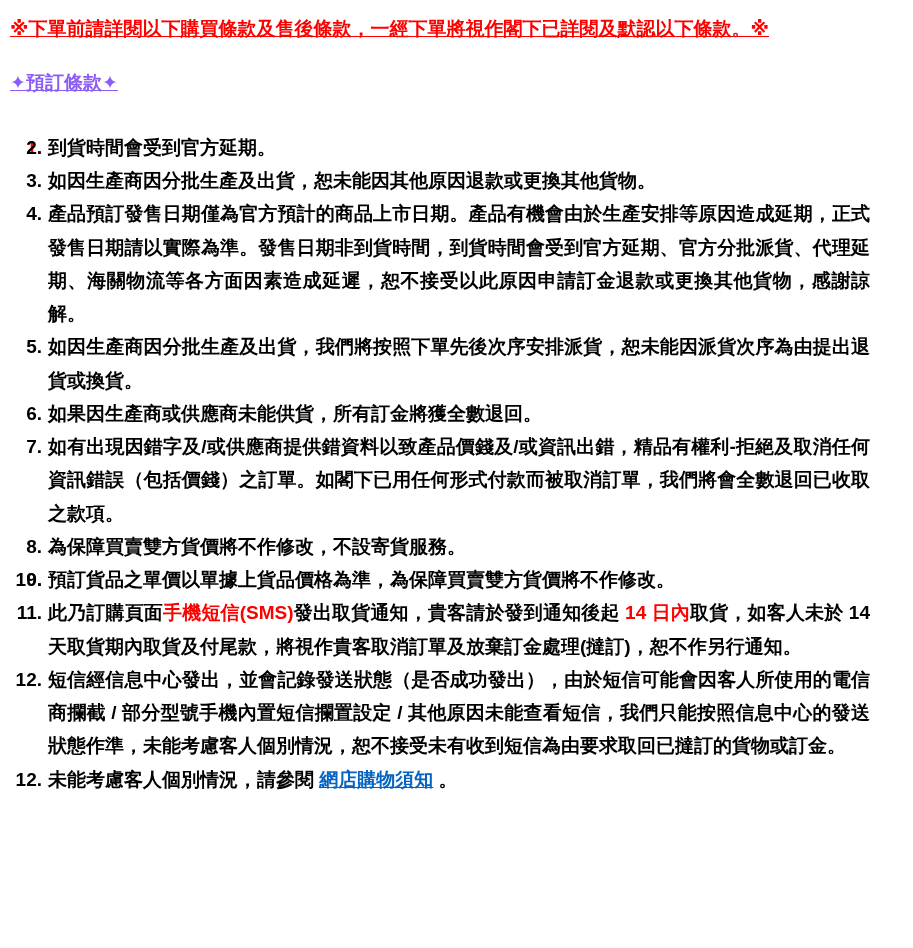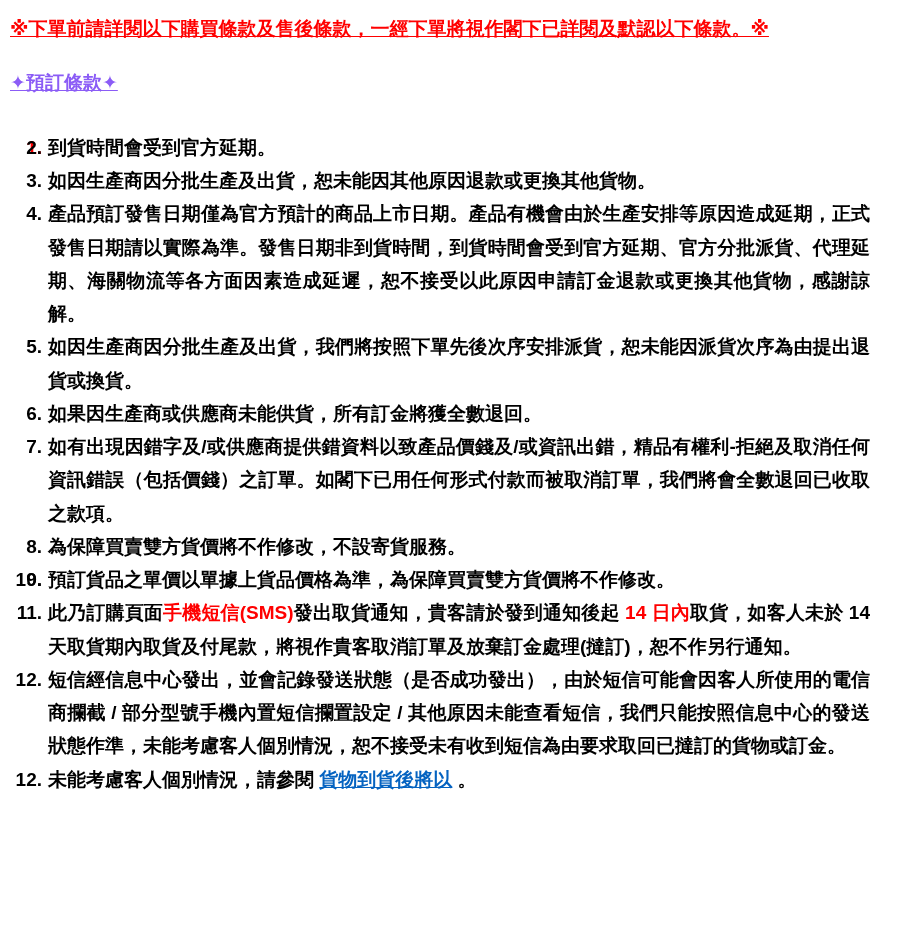--- a/index.html
+++ b/index.html
@@ -76,15 +76,15 @@
       <div class="term"><span class="term-num">3.</span><span class="term-text"><span class="normal">如因生產商因分批生產及出貨，恕未能因其他原因退款或更換其他貨物。</span></span></div>
       <div class="term"><span class="term-num">4.</span><span class="term-text"><span class="normal">產品預訂發售日期僅為官方預計的商品上市日期。產品有機會由於生產安排等原因造成延期，正式發售日期請以實際為準。發售日期非到貨時間，到貨時間會受到官方延期、官方分批派貨、代理延期、海關物流等各方面因素造成延遲，恕不接受以此原因申請訂金退款或更換其他貨物，感謝諒解。</span></span></div>
       <div class="term"><span class="term-num">5.</span><span class="term-text"><span class="normal">如因生產商因分批生產及出貨，我們將按照下單先後次序安排派貨，恕未能因派貨次序為由提出退貨或換貨。</span></span></div>
       <div class="term"><span class="term-num">6.</span><span class="term-text"><span class="normal">如果因生產商或供應商未能供貨，所有訂金將獲全數退回。</span></span></div>
       <div class="term"><span class="term-num">7.</span><span class="term-text"><span class="normal">如有出現因錯字及/或供應商提供錯資料以致產品價錢及/或資訊出錯，精品有權利-拒絕及取消任何資訊錯誤（包括價錢）之訂單。如閣下已用任何形式付款而被取消訂單，我們將會全數退回已收取之款項。</span></span></div>
       <div class="term"><span class="term-num">8.</span><span class="term-text"><span class="normal">為保障買賣雙方貨價將不作修改，不設寄貨服務。</span></span></div>
       <div class="term"><span class="term-num">9.</span></div>
       <div class="term"><span class="term-num">10.</span><span class="term-text"><span class="normal">預訂貨品之單價以單據上貨品價格為準，為保障買賣雙方貨價將不作修改。</span></span></div>
       <div class="term"><span class="term-num">11.</span><span class="term-text"><span class="normal">此乃訂購頁面</span><span class="red-underline">手機短信(SMS)</span><span class="normal">發出取貨通知，貴客請於發到通知後起 </span><span class="red-underline">14 日內</span><span class="normal">取貨，如客人未於 14 天取貨期內取貨及付尾款，將視作貴客取消訂單及放棄訂金處理(撻訂)，恕不作另行通知。</span></span></div>
       <div class="term"><span class="term-num">12.</span><span class="term-text"><span class="normal">短信經信息中心發出，並會記錄發送狀態（是否成功發出），由於短信可能會因客人所使用的電信商攔截 / 部分型號手機內置短信攔置設定 / 其他原因未能查看短信，我們只能按照信息中心的發送狀態作準，未能考慮客人個別情況，恕不接受未有收到短信為由要求取回已撻訂的貨物或訂金。</span></span></div>
-      <div class="term"><span class="term-num">12.</span><span class="term-text"><span class="normal">未能考慮客人個別情況，請參閱 </span><a class="link" href="#">貨物到貨後將以</a><span class="normal"> 。</span></span></div>
+      <div class="term"><span class="term-num">12.</span><span class="term-text"><span class="normal">未能考慮客人個別情況，請參閱 </span><a class="link" href="#">網店購物須知</a><span class="normal"> 。</span></span></div>
     </div>
 </div>
 
 </body></html>

